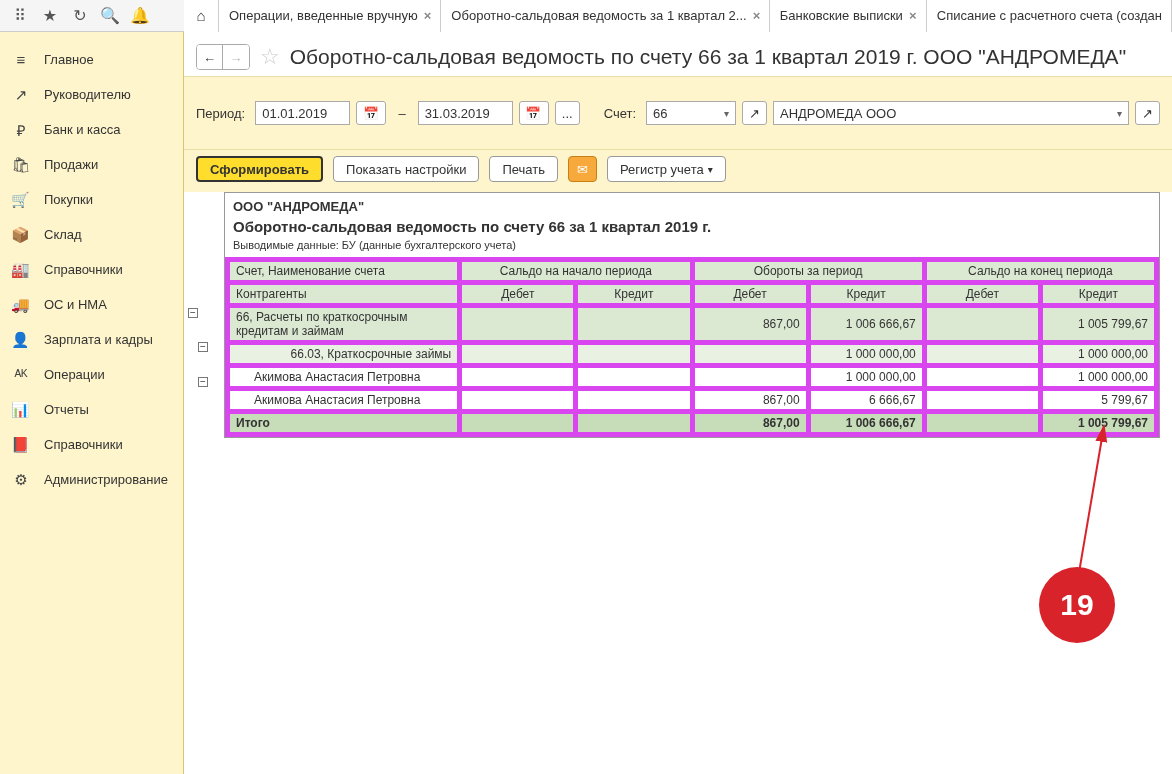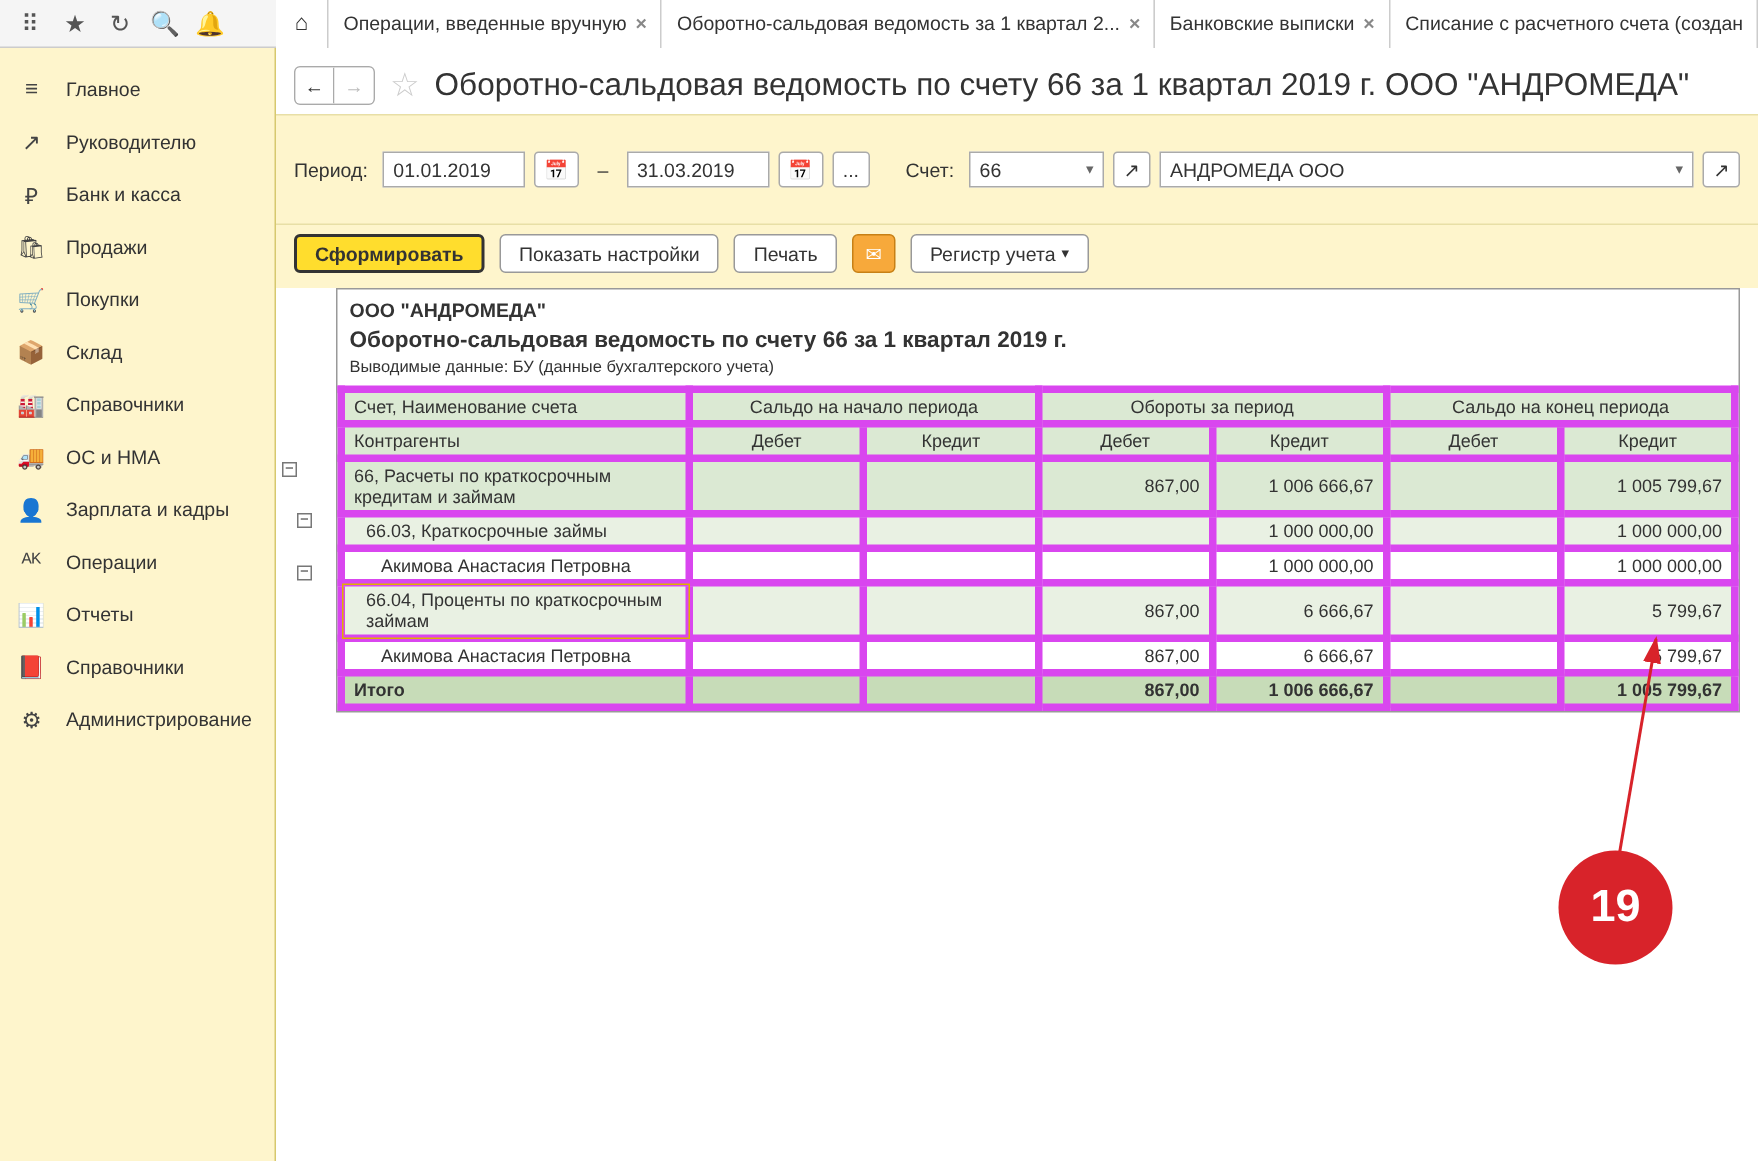--- a/index.html
+++ b/index.html
@@ -50,21 +50,21 @@
   .report-title { font-weight: bold; font-size: 15px; margin-top:4px;}
   .report-sub { font-size: 11px; margin-top: 4px;}
   
   table.rep { width: 100%; border-collapse: collapse; font-size: 12px; }
   table.rep th, table.rep td { border: 5px solid #d946ef; padding: 2px 6px; }
   table.rep thead th { background: #dbe9d3; font-weight: normal; }
   table.rep .group-hdr th { text-align: center; }
   table.rep td.num { text-align: right; }
   table.rep tr.level0 td:first-child { background:#dbe9d3;}
   table.rep tr.level0 td { background:#dbe9d3;}
-  table.rep tr.level1 td { background:#e9f1e3; }
+  table.rep tr.level1 td { background:#e9f1e3;text-align:right; }
   table.rep tr.level1 td:first-child { padding-left: 14px; }
   table.rep tr.level2 td:first-child { padding-left: 24px; }
   table.rep tr.total td { background:#c7dcb8; font-weight:bold;}
   table.rep tr.hl td.name { outline: 1px solid #e0b000; outline-offset:-1px;}
   
   .tree-toggle { position: absolute; width: 10px; height: 10px; border: 1px solid #777; background: #fff; font-size: 10px; line-height: 8px; text-align: center; cursor: pointer; }
   
   
   .anno-circle { position:absolute; width: 76px; height: 76px; border-radius: 50%; background: #d8232a; color:#fff; font-size: 30px; font-weight:bold; display:flex; align-items:center; justify-content:center; }
   .anno-arrow { position:absolute; }
@@ -274,29 +274,20 @@
               </tr>
               <tr class="level2">
                 <td class="name">Акимова Анастасия Петровна</td>
                 <td class="num"></td>
                 <td class="num"></td>
                 <td class="num"></td>
                 <td class="num">1 000 000,00</td>
                 <td class="num"></td>
                 <td class="num">1 000 000,00</td>
               </tr>
-              <tr class="level1 hl">
-                <td class="name">66.04, Проценты по краткосрочным займам</td>
-                <td class="num"></td>
-                <td class="num"></td>
-                <td class="num">867,00</td>
-                <td class="num">6 666,67</td>
-                <td class="num"></td>
-                <td class="num">5 799,67</td>
-              </tr>
               <tr class="level2">
                 <td class="name">Акимова Анастасия Петровна</td>
                 <td class="num"></td>
                 <td class="num"></td>
                 <td class="num">867,00</td>
                 <td class="num">6 666,67</td>
                 <td class="num"></td>
                 <td class="num">5 799,67</td>
               </tr>
               <tr class="total">

